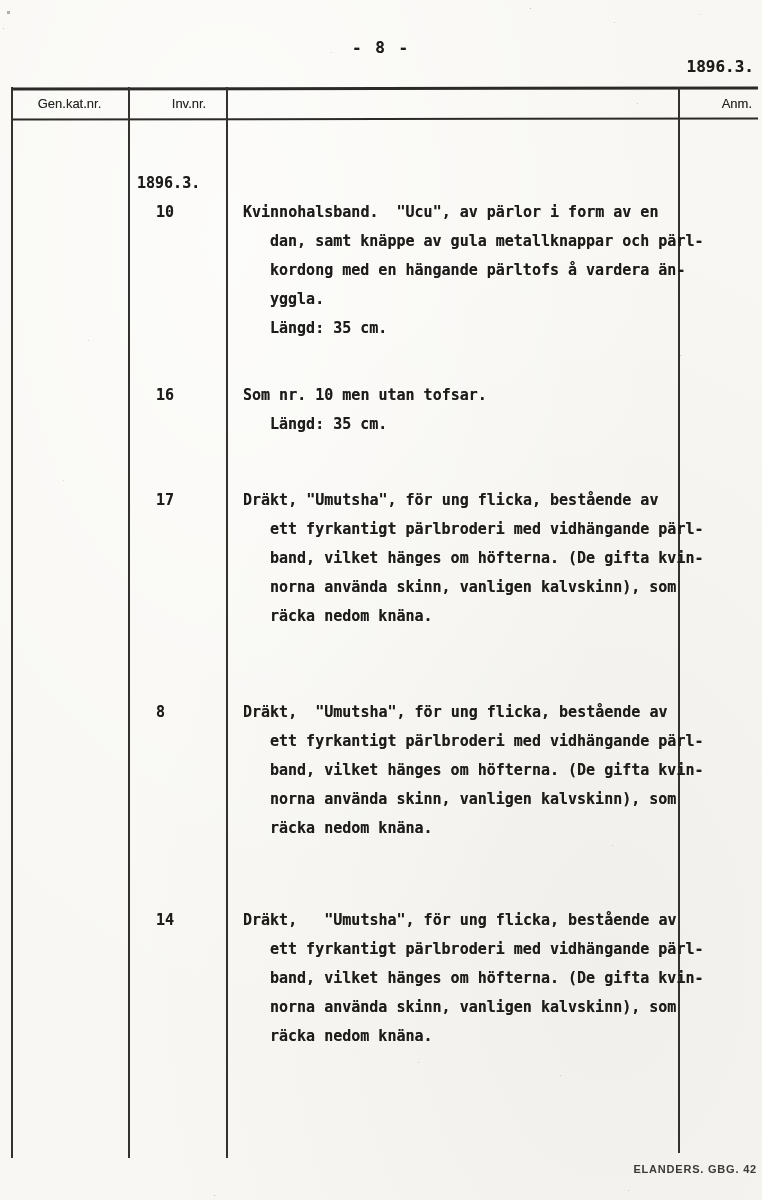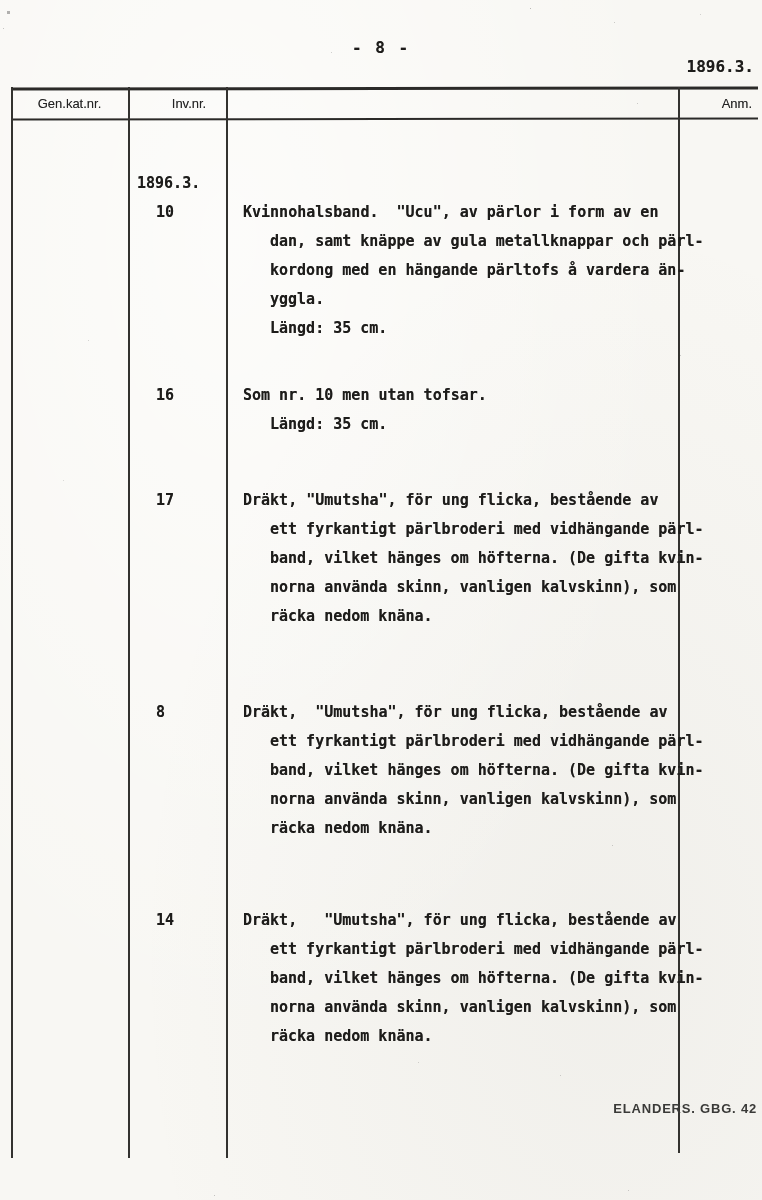--- a/index.html
+++ b/index.html
@@ -77,23 +77,23 @@
   .entry .desc .line {
     line-height: 29px;
     height: 29px;
     padding-left: 27px;
   }
   .entry .desc .line.first { padding-left: 0; }
   .typew.lh { line-height: 29px; }
 
   .printer-mark {
     position: absolute;
-    top: 1101px;
+    top: 1163px;
     right: 5px;
-    font-size: 13px;
+    font-size: 11px;
     font-weight: 700;
     letter-spacing: 0.8px;
     color: #3a3a38;
   }
   .noise {
     position: absolute;
     top: 0; left: 0;
     width: 1px; height: 1px;
     background: transparent;
     box-shadow:

